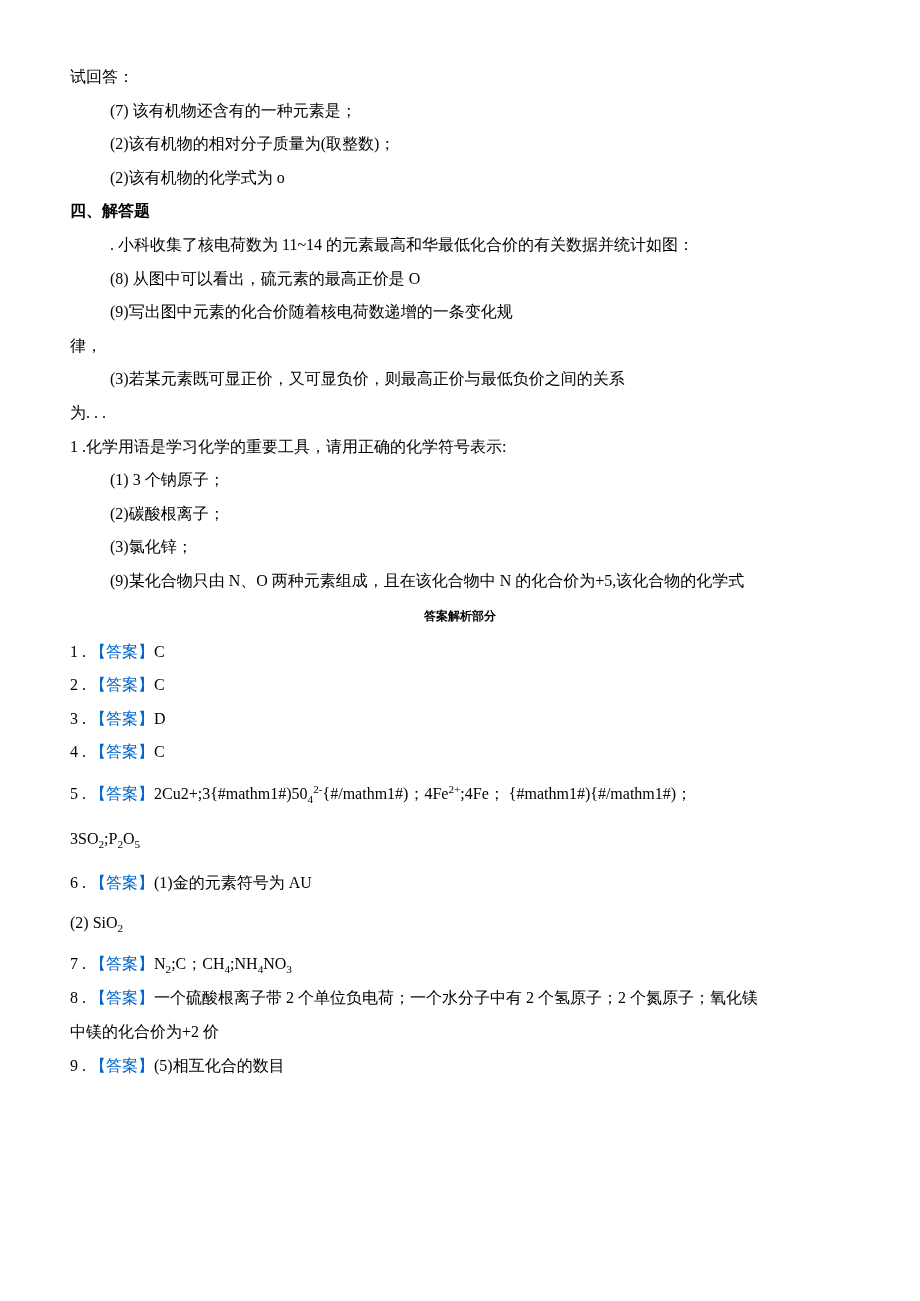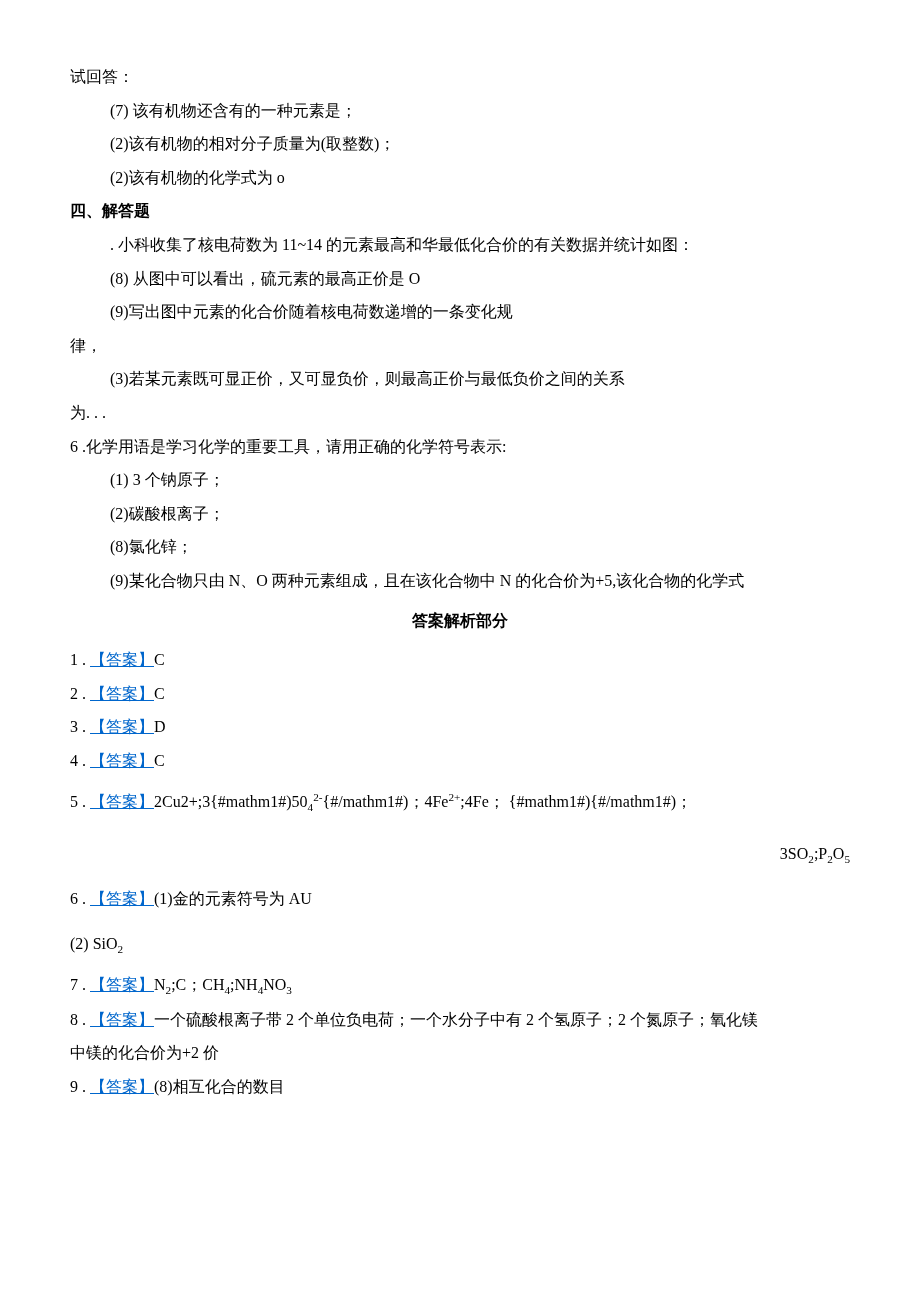--- a/index.html
+++ b/index.html
@@ -12,47 +12,47 @@
     padding: 60px 70px 60px 70px;
     width: 920px;
     box-sizing: border-box;
   }
   .p { margin: 0; }
   .indent2 { text-indent: 2.5em; }
   .section-title { font-weight: bold; }
   .center-title {
     text-align: center;
     font-weight: bold;
-    font-size: 16px;
+    font-size: 12px;
     margin: 6px 0 6px 0;
   }
-  .answer-tag { color: #0066cc; text-decoration: underline; }
+  .answer-tag { color: #0066cc; }
   sub { font-size: 0.7em; vertical-align: sub; }
   sup { font-size: 0.7em; vertical-align: super; }
 </style>
 </head>
 <body>
 
 <p class="p">试回答：</p>
 <p class="p indent2">(7) 该有机物还含有的一种元素是；</p>
 <p class="p indent2">(2)该有机物的相对分子质量为(取整数)；</p>
 <p class="p indent2">(2)该有机物的化学式为 o</p>
 
 <p class="p section-title">四、解答题</p>
 <p class="p indent2">. 小科收集了核电荷数为 11~14 的元素最高和华最低化合价的有关数据并统计如图：</p>
 <p class="p indent2">(8) 从图中可以看出，硫元素的最高正价是 O</p>
 <p class="p indent2">(9)写出图中元素的化合价随着核电荷数递增的一条变化规</p>
 <p class="p">律，</p>
 <p class="p indent2">(3)若某元素既可显正价，又可显负价，则最高正价与最低负价之间的关系</p>
 <p class="p">为. . .</p>
 
-<p class="p">6 .化学用语是学习化学的重要工具，请用正确的化学符号表示:</p>
+<p class="p">1 .化学用语是学习化学的重要工具，请用正确的化学符号表示:</p>
 <p class="p indent2">(1)   3 个钠原子；</p>
 <p class="p indent2">(2)碳酸根离子；</p>
-<p class="p indent2">(8)氯化锌；</p>
+<p class="p indent2">(3)氯化锌；</p>
 <p class="p indent2">(9)某化合物只由 N、O 两种元素组成，且在该化合物中 N 的化合价为+5,该化合物的化学式</p>
 
 <p class="center-title">答案解析部分</p>
 
 <p class="p">
   <span>1 .</span>
   <span class="answer-tag">【答案】</span><span>C</span>
 </p>
 <p class="p">
   <span>2 .</span>
@@ -64,39 +64,39 @@
 </p>
 <p class="p">
   <span>4 .</span>
   <span class="answer-tag">【答案】</span><span>C</span>
 </p>
 
 <p class="p" style="margin-top:8px;">
   <span>5  .</span>
   <span class="answer-tag">【答案】</span><span>2Cu2+;3{#mathm1#)50</span><sub>4</sub><sup>2-</sup><span>{#/mathm1#)；4Fe</span><sup>2+</sup><span>;4Fe； {#mathm1#){#/mathm1#)；</span>
 </p>
-<p class="p" style="margin-top:17px; margin-bottom:10px;text-align:right;">
+<p class="p" style="margin-top:10px; margin-bottom:10px;">
   <span>3SO</span><sub>2</sub><span>;P</span><sub>2</sub><span>O</span><sub>5</sub>
 </p>
 
 <p class="p">
   <span>6 .</span>
   <span class="answer-tag">【答案】</span><span>(1)金的元素符号为 AU</span>
 </p>
-<p class="p" style="margin-top:12px; margin-bottom:6px;">
+<p class="p" style="margin-top:6px; margin-bottom:6px;">
   <span>(2)   SiO</span><sub>2</sub>
 </p>
 
 <p class="p">
   <span>7  .</span>
   <span class="answer-tag">【答案】</span><span>N</span><sub>2</sub><span>;C；CH</span><sub>4</sub><span>;NH</span><sub>4</sub><span>NO</span><sub>3</sub>
 </p>
 
 <p class="p">
   <span>8 .</span>
   <span class="answer-tag">【答案】</span><span>一个硫酸根离子带 2 个单位负电荷；一个水分子中有 2 个氢原子；2 个氮原子；氧化镁</span>
 </p>
 <p class="p">中镁的化合价为+2 价</p>
 
 <p class="p">
   <span>9 .</span>
-  <span class="answer-tag">【答案】</span><span>(8)相互化合的数目</span>
+  <span class="answer-tag">【答案】</span><span>(5)相互化合的数目</span>
 </p>
 
 </body></html>

